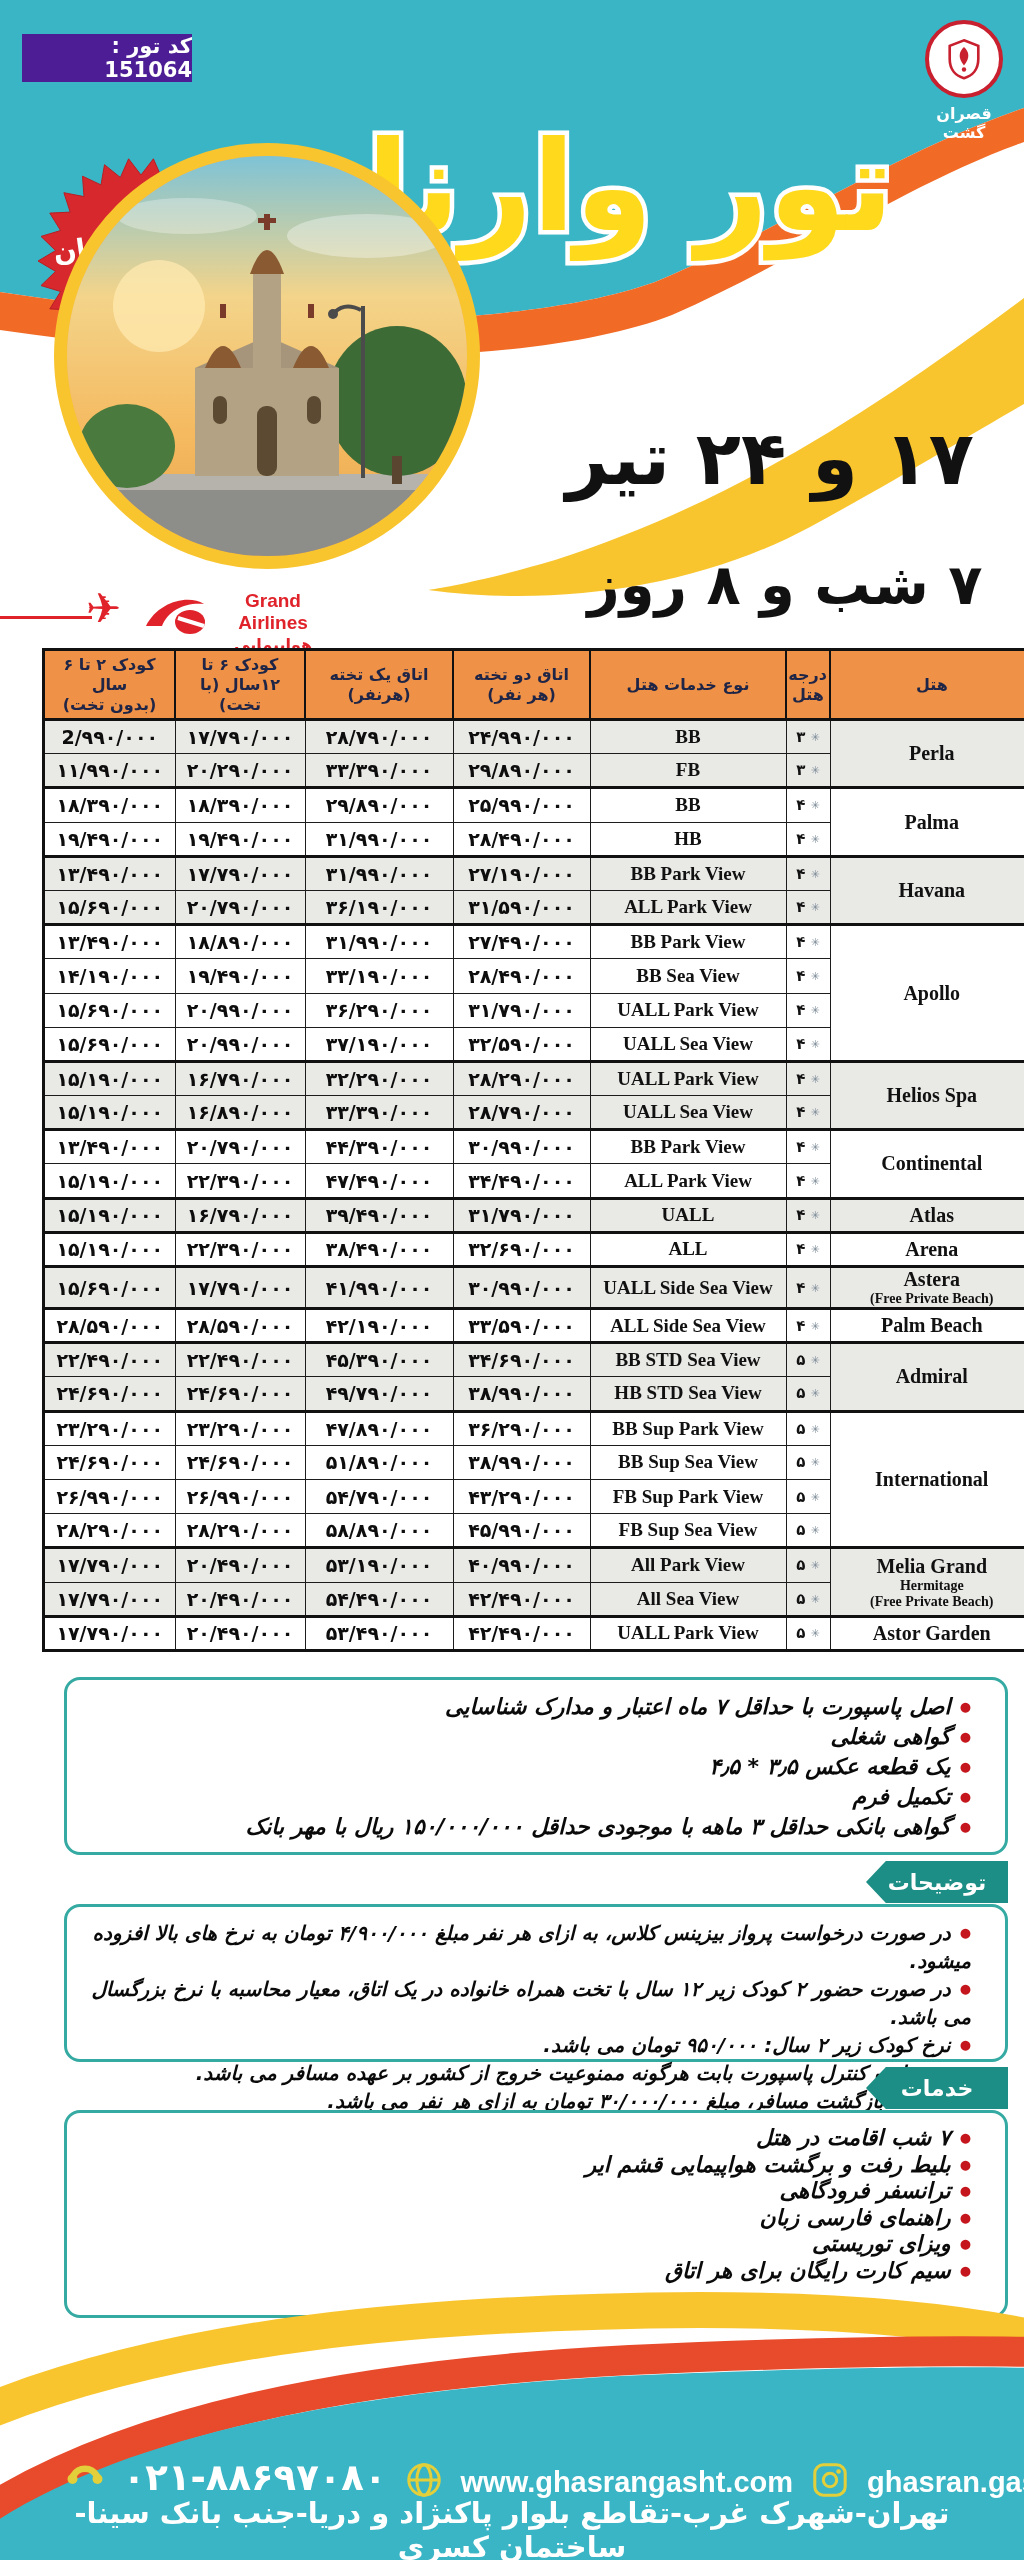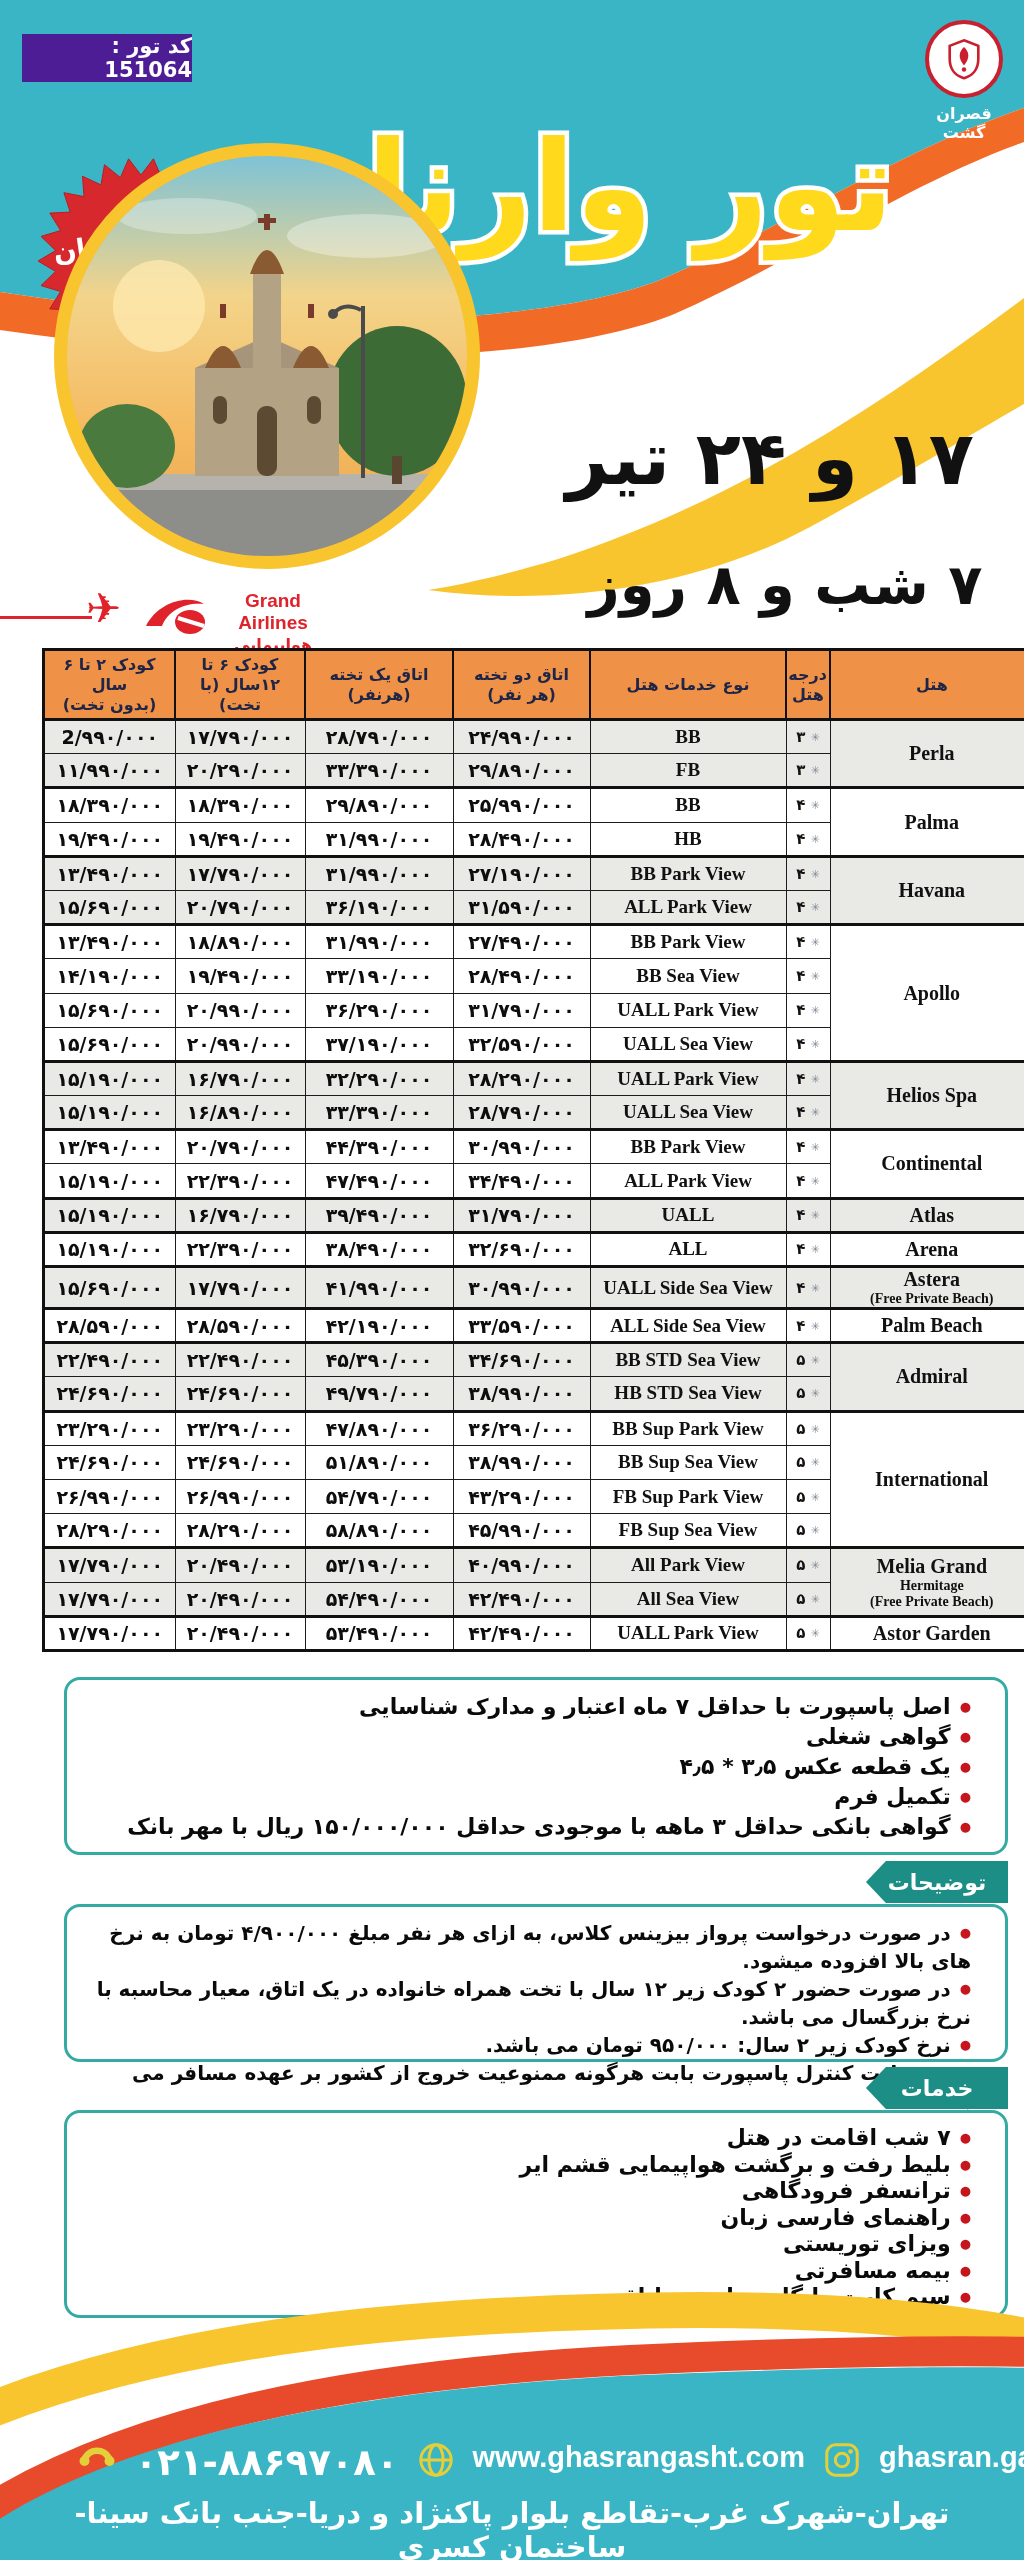--- a/index.html
+++ b/index.html
@@ -52,36 +52,36 @@
   .grade-cell .star{color:#7e8c99;font-size:11px;vertical-align:1px;}
   .hotel-cell{font-family:"Liberation Serif",serif;color:#111;}
   .hotel-main{font-size:20px;font-weight:bold;}
   .hotel-sub{font-size:14px;font-weight:bold;}
 
   
   .tbox{border:3px solid #35aaa2;border-radius:16px;background:#fff;direction:rtl;}
   .box-req{left:64px;top:1677px;width:938px;height:172px;}
   .box-notes{left:64px;top:1904px;width:938px;height:152px;}
   .box-svcs{left:64px;top:2110px;width:938px;height:202px;}
-  .tbox ul{margin:0;padding:12px 34px 0 20px;list-style:none;}
+  .tbox ul{margin:0;padding:12px 34px 0 20px;list-style:none;font-style:italic;}
   .tbox li{position:relative;color:#0a0a0a;font-weight:bold;text-align:right;}
   .box-req li{font-size:22px;line-height:30px;}
   .box-notes li{font-size:20px;line-height:28px;}
   .box-svcs li{font-size:22px;line-height:26.5px;}
   .bullet{color:#c4161c;font-size:13px;margin-left:9px;vertical-align:3px;}
   .ribbon{width:142px;height:42px;background:#1d8e85;color:#fff;display:flex;align-items:center;justify-content:center;
       font-size:22px;font-weight:bold;direction:rtl;
       clip-path:polygon(0 50%,14% 0,100% 0,100% 100%,14% 100%);}
   .ribbon-notes{left:866px;top:1861px;}
   .ribbon-svcs{left:866px;top:2067px;}
 
   
   .ftr-curves{left:0;top:2280px;}
-  .contact{left:120px;top:2441px;width:890px;height:58px;display:flex;align-items:flex-start;justify-content:center;
-      gap:18px;color:#fff;margin-left:12px;}
+  .contact{left:120px;top:2441px;width:890px;height:58px;display:flex;align-items:flex-end;justify-content:center;
+      gap:18px;color:#fff;}
   .contact .ic{flex:0 0 auto;}
   .phone-num{font-size:37px;font-weight:bold;direction:ltr;letter-spacing:1px;}
   .site,.insta{font-size:29px;font-weight:bold;font-family:"Liberation Sans","DejaVu Sans",sans-serif;}
   .address{left:12px;top:2496px;width:1000px;text-align:center;color:#fff;font-size:29px;font-weight:bold;direction:rtl;}
 </style>
 </head>
 <body>
 
 <div class="poster">
 
@@ -481,21 +481,20 @@
   </div>
 
   <div class="abs ribbon ribbon-svcs">خدمات</div>
   <div class="abs tbox box-svcs">
     <ul>
         <li><span class="bullet">●</span>۷ شب اقامت در هتل</li>
         <li><span class="bullet">●</span>بلیط رفت و برگشت هواپیمایی قشم ایر</li>
         <li><span class="bullet">●</span>ترانسفر فرودگاهی</li>
         <li><span class="bullet">●</span>راهنمای فارسی زبان</li>
         <li><span class="bullet">●</span>ویزای توریستی</li>
-        <li><span class="bullet">●</span>بیمه مسافرتی</li>
         <li><span class="bullet">●</span>سیم کارت رایگان برای هر اتاق</li>
       </ul>
   </div>
 
   <svg class="abs ftr-curves" width="1024" height="280" viewBox="0 0 1024 280">
     <path d="M-10,130 C180,55 420,32 700,30 C850,30 960,42 1034,58" stroke="#f9c52f" stroke-width="36" fill="none"></path>
     <path d="M-10,228 C130,142 340,95 630,80 C810,72 950,70 1034,72" stroke="#e84b2b" stroke-width="30" fill="none"></path>
     <path d="M-10,245 C120,160 330,112 620,96 C800,88 950,86 1034,88 V290 H-10 Z" fill="#3ab5c5"></path>
   </svg>
 

